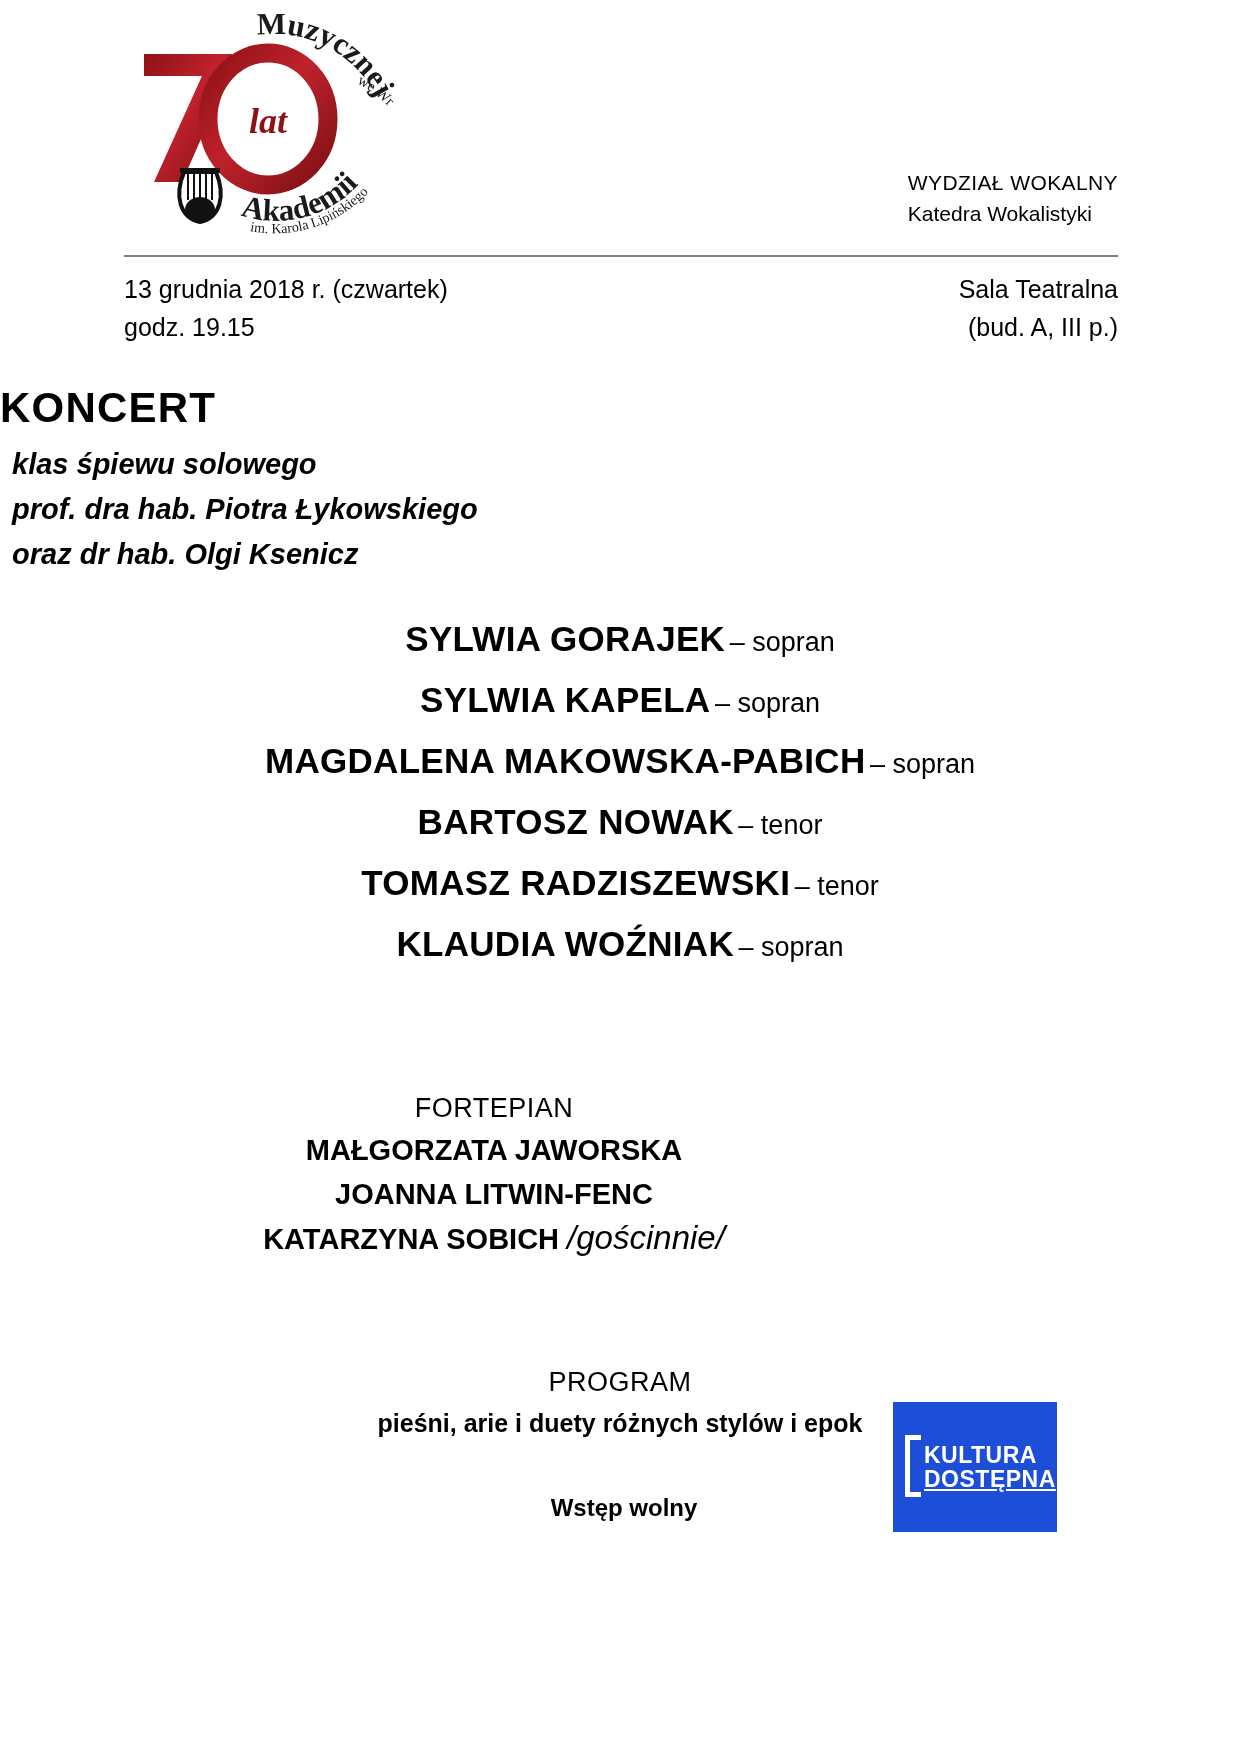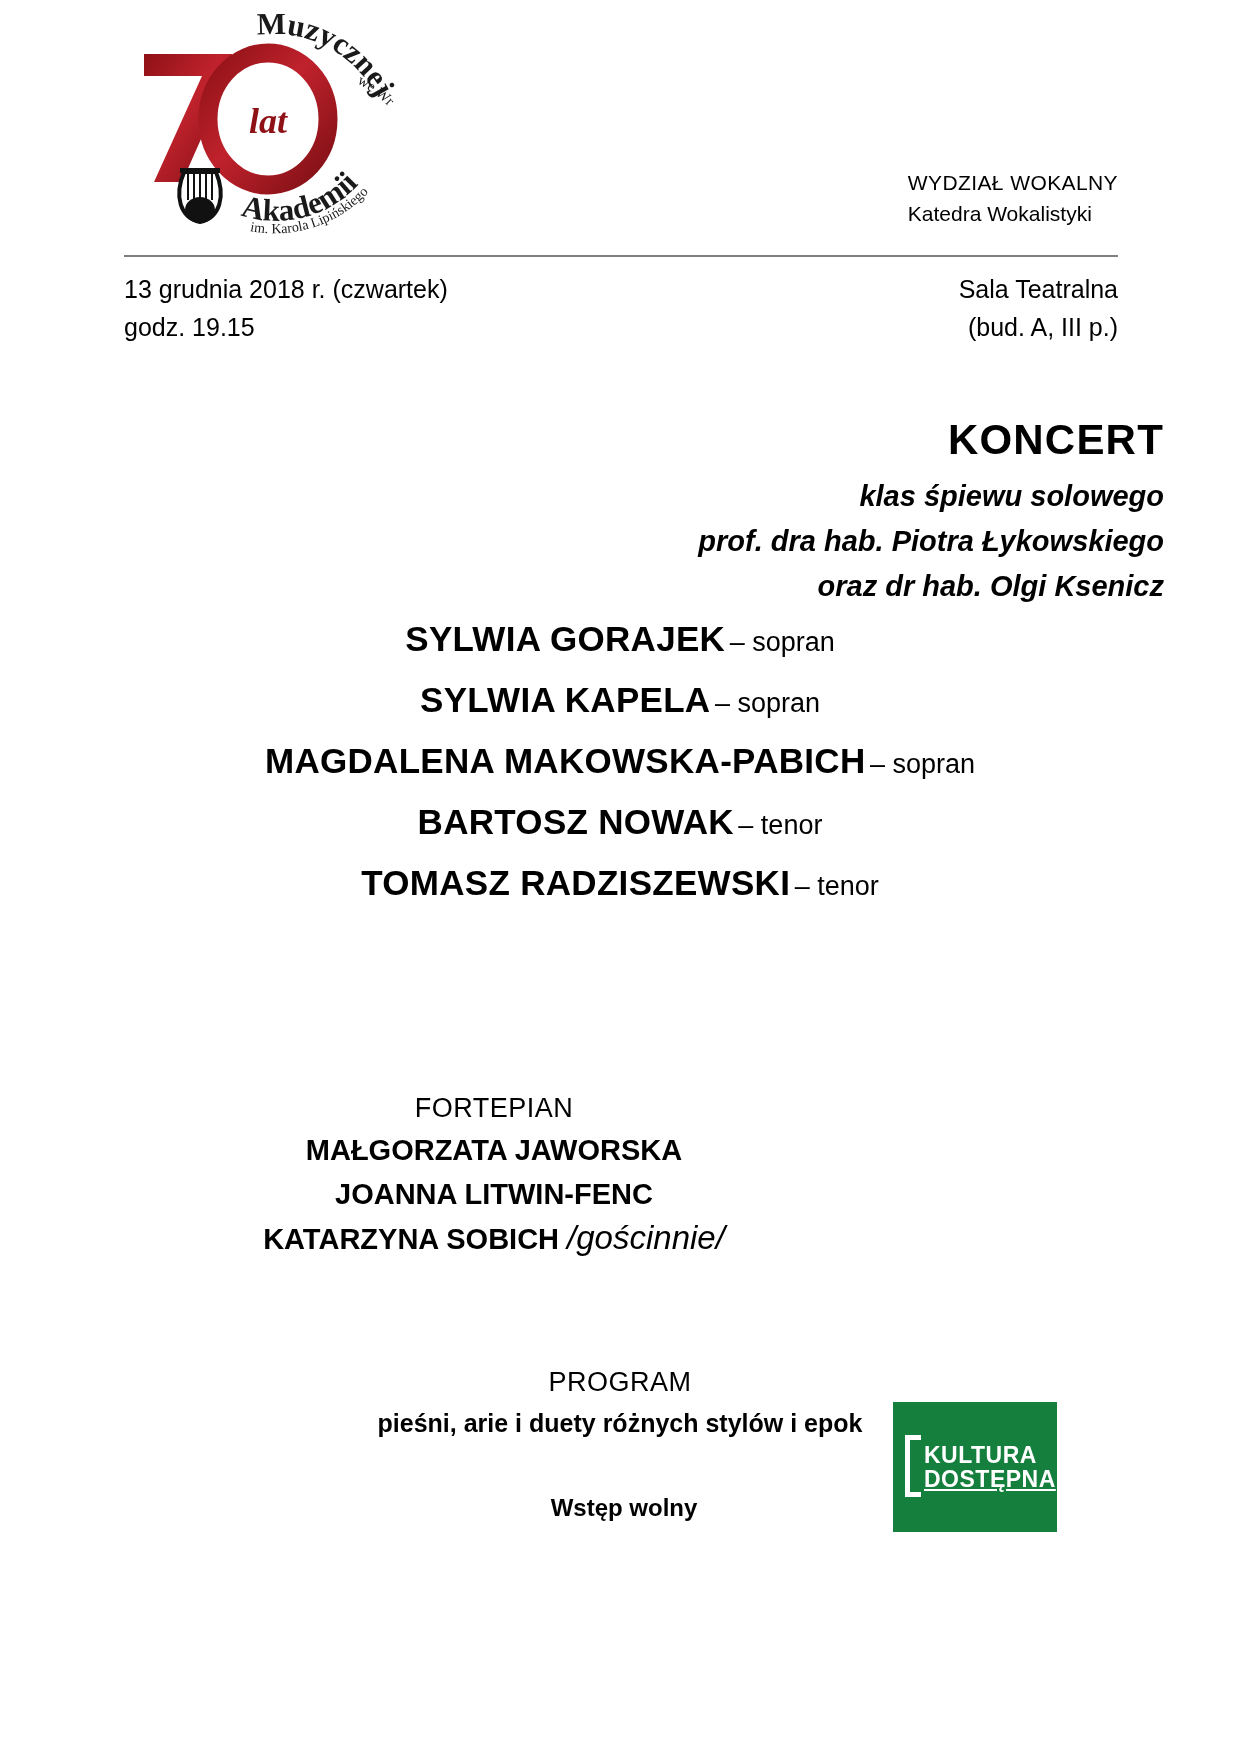--- a/index.html
+++ b/index.html
@@ -82,22 +82,21 @@
   .meta-left { text-align: left; }
   .meta-right { text-align: right; }
   .meta div { white-space: nowrap; }
 
   
   .title-block {
     position: absolute;
     left: 0;
     top: 382px;
     width: 1164px;
-    text-align: right;
-    margin-top: 32px;
+    text-align: left;
   }
   .koncert {
     font-size: 42px;
     font-weight: bold;
     letter-spacing: 1.2px;
     line-height: 52px;
     margin-bottom: 8px;
   }
   .subtitle {
     font-size: 29px;
@@ -183,21 +182,21 @@
     font-weight: bold;
   }
 
   
   .kd {
     position: absolute;
     left: 893px;
     top: 1402px;
     width: 164px;
     height: 130px;
-    background: #15803d;
+    background: #1d4ed8;
   }
   .kd-inner {
     position: absolute;
     left: 0;
     top: 0;
     width: 164px;
     height: 130px;
     display: flex;
     align-items: center;
     justify-content: flex-start;
@@ -320,20 +319,24 @@
       <span class="pvoice">– sopran</span>
     </div>
     <div class="performer">
       <span class="pname">BARTOSZ NOWAK</span>
       <span class="pvoice">– tenor</span>
     </div>
     <div class="performer">
       <span class="pname">TOMASZ RADZISZEWSKI</span>
       <span class="pvoice">– tenor</span>
     </div>
+    <div class="performer">
+      <span class="pname">KLAUDIA WOŹNIAK</span>
+      <span class="pvoice">– sopran</span>
+    </div>
   </div>
 
   <div class="piano">
     <div class="piano-label">FORTEPIAN</div>
     <div class="piano-name">
       <span>MAŁGORZATA JAWORSKA</span>
     </div>
     <div class="piano-name">
       <span>JOANNA LITWIN-FENC</span>
     </div>

